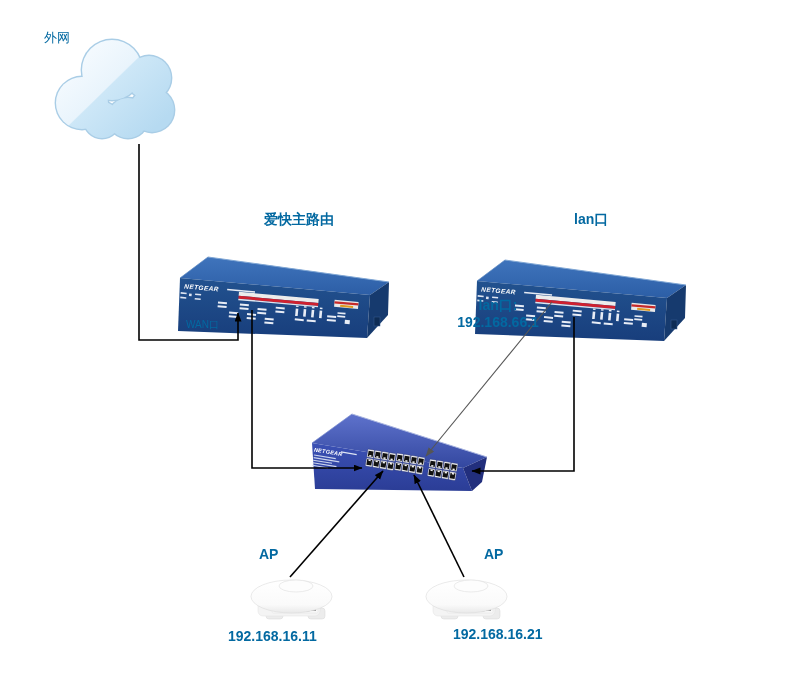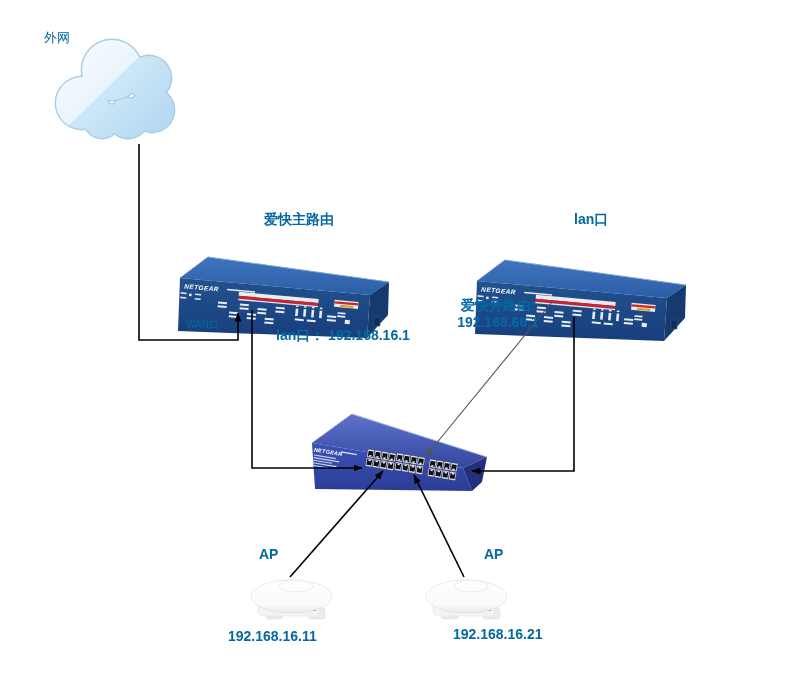--- a/index.html
+++ b/index.html
@@ -385,24 +385,23 @@
   </svg>
 
   <div class="lbl t13" style="left:44px;top:29px;">外网</div>
 
   <div class="lbl t14" style="left:264px;top:211px;">爱快主路由</div>
 
   <div class="lbl t14" style="left:574px;top:211px;">lan口</div>
 
   <div class="lbl t15" style="left:186px;top:318px;">WAN口</div>
 
-  <div class="lbl t14" style="left:276px;top:327px;">lan口： 192.168.16.1</div>
 
   <div class="lbl t14 c" style="left:450px;top:297px;width:96px;line-height:17px;">
-    <div>爱快旁路由:</div>
+    <div>lan口:</div>
     <div>192.168.66.1</div>
   </div>
 
 
   <div class="lbl t14" style="left:259px;top:546px;">AP</div>
 
   <div class="lbl t14" style="left:484px;top:546px;">AP</div>
 
   <div class="lbl t14" style="left:228px;top:628px;">192.168.16.11</div>
 

